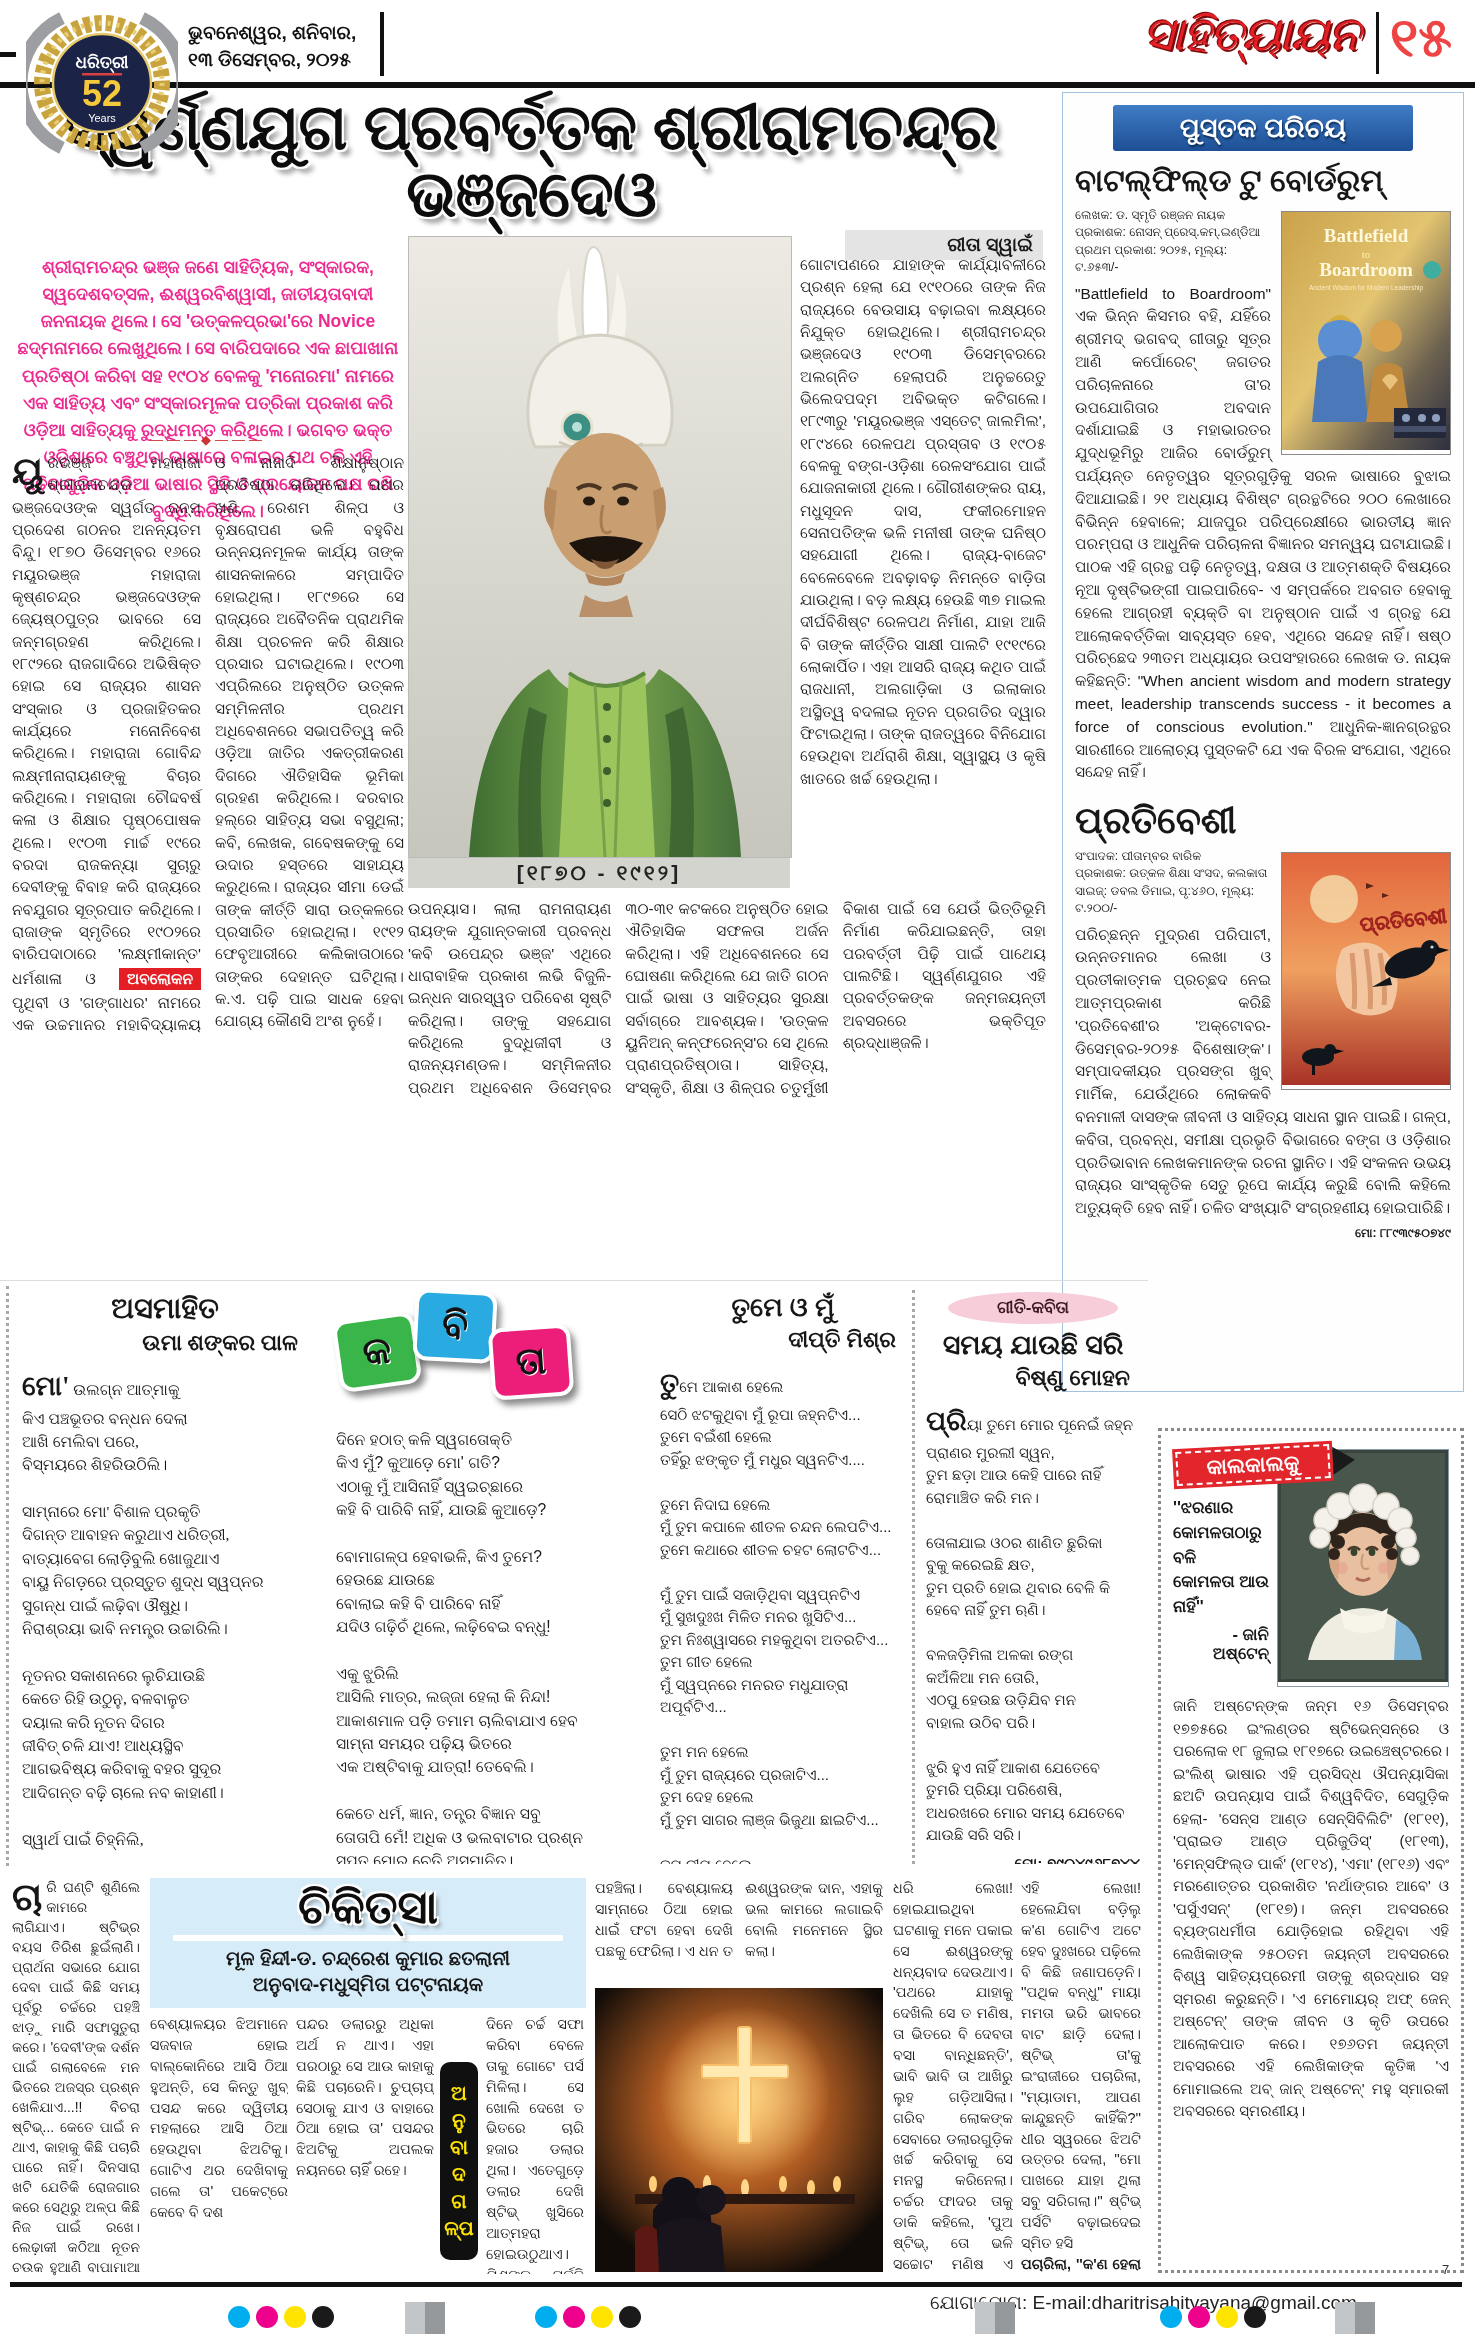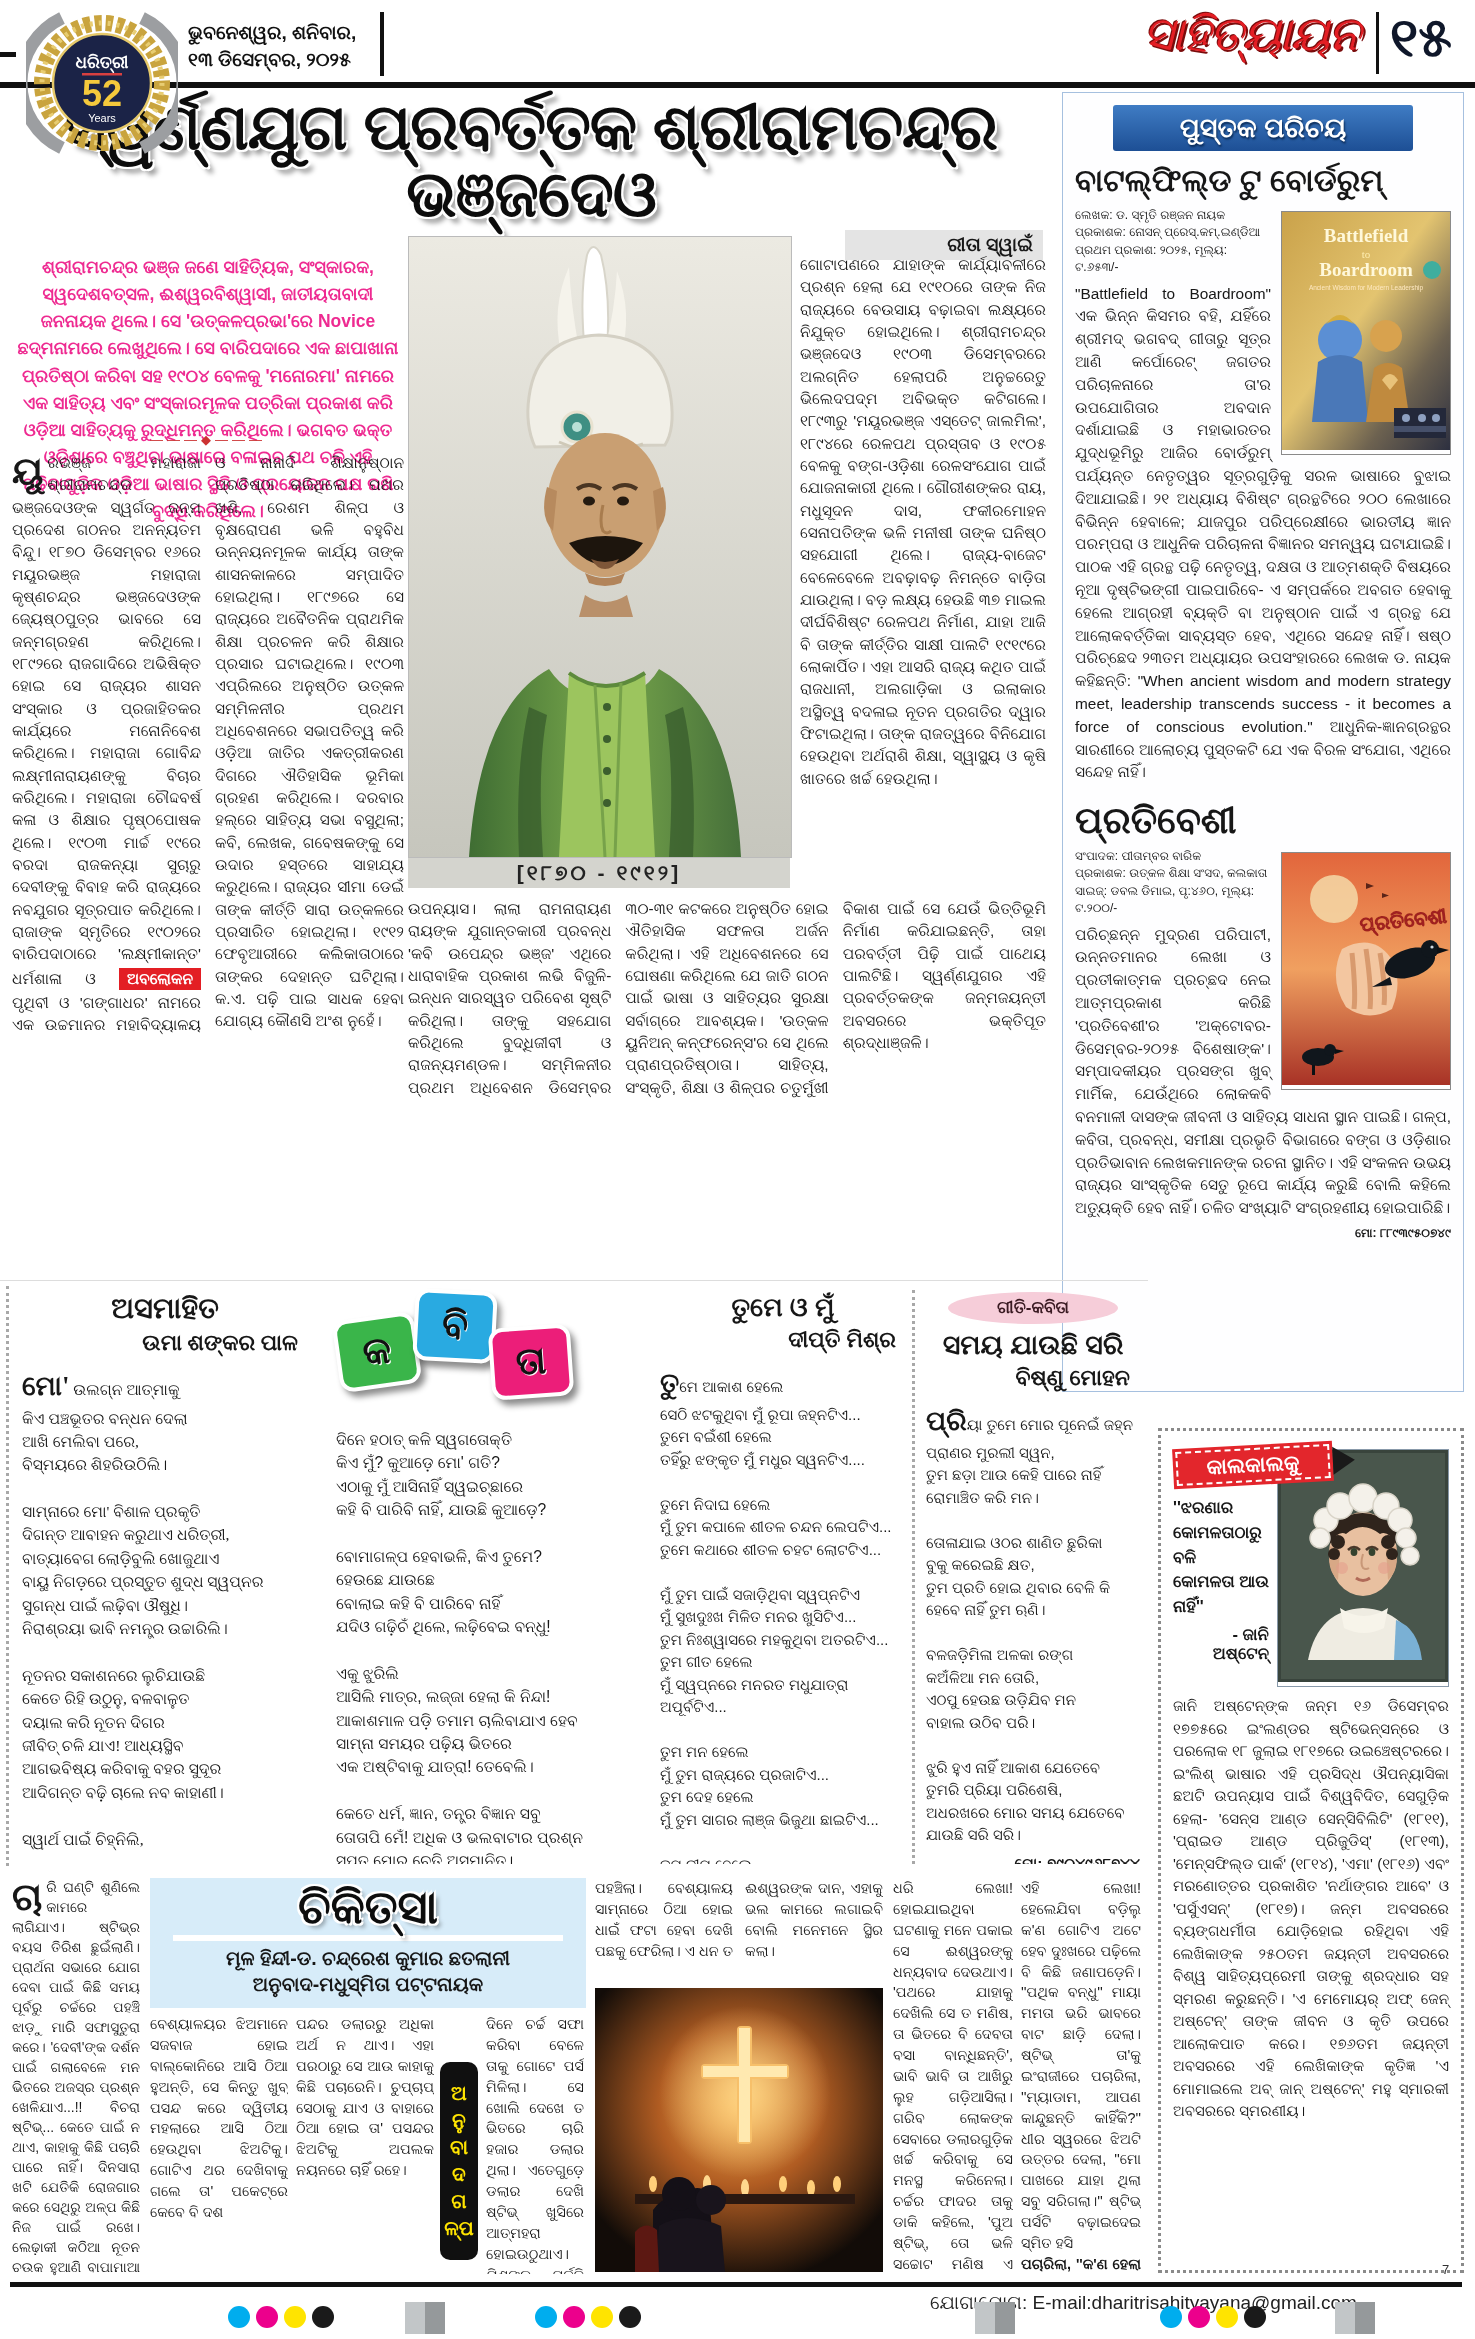--- a/index.html
+++ b/index.html
@@ -10,21 +10,21 @@
   p{margin:0;}
   
   .corner-mark{left:0;top:52px;width:16px;height:5px;background:#111;}
   .top-rule{left:0;top:82px;width:1475px;height:6px;background:#101010;z-index:1;}
   .logo{left:26px;top:2px;width:152px;height:164px;z-index:5;}
   .m-date{left:188px;top:20px;font-size:19px;font-weight:bold;line-height:1.4;color:#111;}
   .m-div{left:380px;top:12px;width:4px;height:64px;background:#111;}
   .m-title{left:1030px;top:6px;width:330px;text-align:right;font-size:47px;font-weight:normal;
            color:#e31e24;text-shadow:2px 2px 0 #7a0c0c, -1px -1px 0 #7a0c0c;letter-spacing:-1px;font-style:italic;}
   .m-pagediv{left:1376px;top:12px;width:3px;height:62px;background:#111;}
-  .m-pageno{left:1390px;top:6px;font-size:54px;font-weight:bold;color:#0f172a;text-align:center;}
+  .m-pageno{left:1390px;top:6px;font-size:54px;font-weight:bold;color:#ef4444;text-align:center;}
   
   .headline{left:8px;top:94px;width:1046px;height:150px;text-align:center;font-size:64px;font-weight:800;
             color:#0c0c0c;letter-spacing:-1px;line-height:1.05;
             text-shadow:-2px -2px 0 #fff,2px -2px 0 #fff,-2px 2px 0 #fff,2px 2px 0 #fff,5px 6px 5px rgba(0,0,0,.4);}
   .byline{left:845px;top:230px;width:198px;height:30px;background:#e4e4e4;font-size:19px;font-weight:bold;
           line-height:30px;text-align:right;padding-right:10px;box-sizing:border-box;}
   .intro{left:12px;top:254px;width:392px;font-size:17.5px;font-weight:bold;color:#ee2a91;
          text-align:center;line-height:1.55;}
   .ornament{left:12px;top:432px;width:392px;text-align:center;color:#c33;font-size:13px;letter-spacing:4px;}
   .leftcols{left:12px;top:452px;width:392px;height:818px;column-count:2;column-gap:14px;

